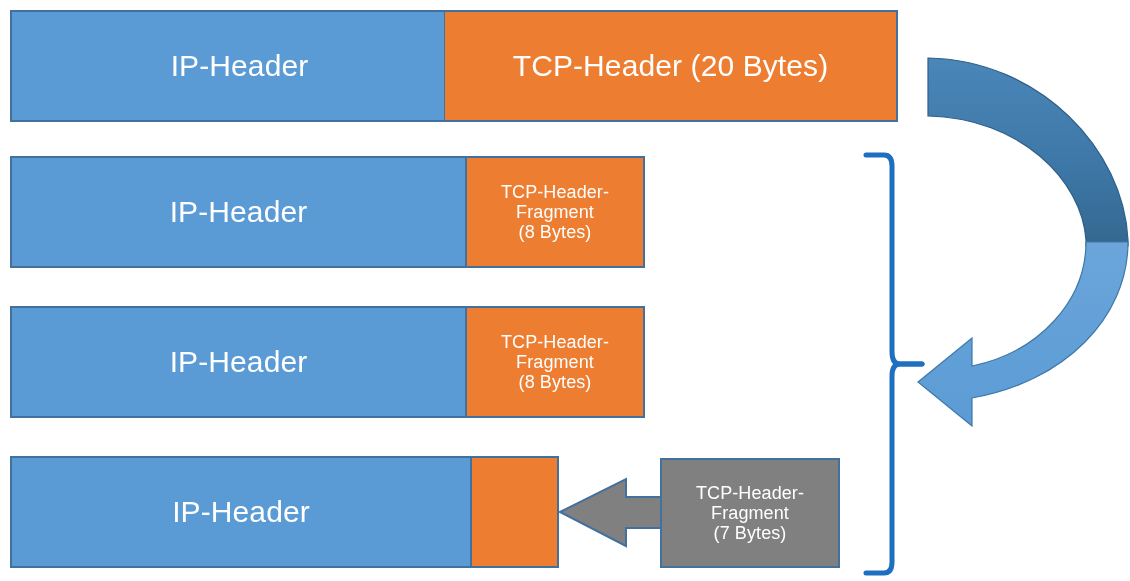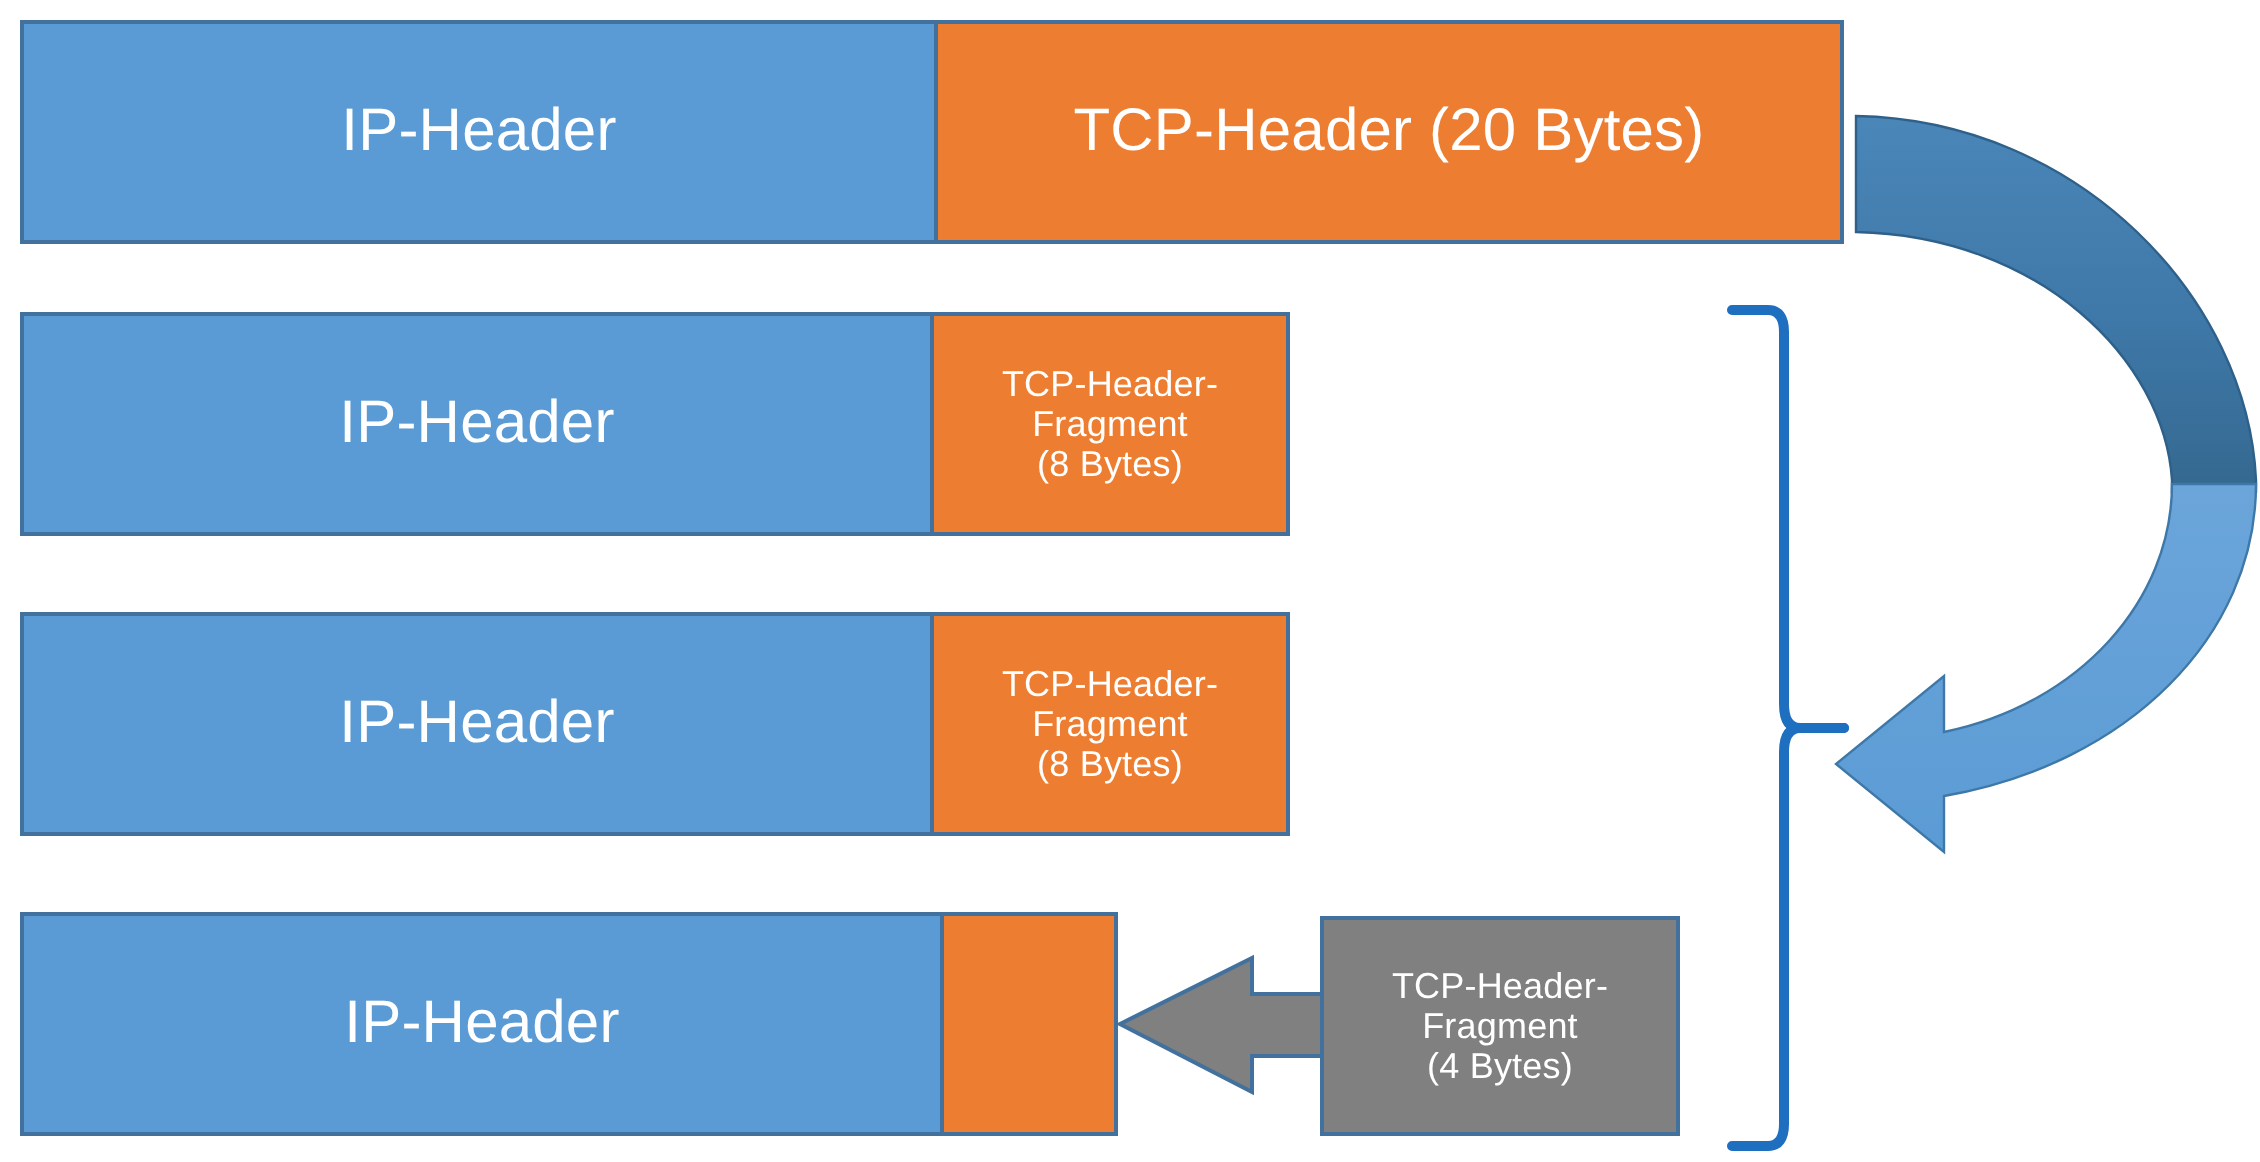--- a/index.html
+++ b/index.html
@@ -70,21 +70,21 @@
   }
 </style>
 </head>
 <body>
 
 <div id="canvas">
 
   <div class="block blue-block label-big seam-right" style="left:10px; top:10px; width:458px; height:112px;">
     <span>IP-Header</span>
   </div>
-  <div class="block orange-block label-big seam-left" style="left:468px; top:10px; width:454px; height:112px;">
+  <div class="block orange-block label-big seam-left" style="left:444px; top:10px; width:454px; height:112px;">
     <span>TCP-Header (20 Bytes)</span>
   </div>
 
   <div class="block blue-block label-big seam-right" style="left:10px; top:156px; width:456px; height:112px;">
     <span>IP-Header</span>
   </div>
   <div class="block orange-block label-small seam-left stack" style="left:466px; top:156px; width:179px; height:112px;">
     <span>TCP-Header-</span>
     <span>Fragment</span>
     <span>(8 Bytes)</span>
@@ -100,21 +100,21 @@
   </div>
 
   <div class="block blue-block label-big seam-right" style="left:10px; top:456px; width:461px; height:112px;">
     <span>IP-Header</span>
   </div>
   <div class="block orange-block label-small seam-left" style="left:471px; top:456px; width:88px; height:112px;"></div>
 
   <div class="block gray-block label-small stack" style="left:660px; top:458px; width:180px; height:110px; z-index:3;">
     <span>TCP-Header-</span>
     <span>Fragment</span>
-    <span>(4 Bytes)</span>
+    <span>(7 Bytes)</span>
   </div>
 
   <svg class="overlay" viewBox="0 0 1130 581">
 
     <defs>
       <linearGradient id="darkCurveGrad" x1="0" y1="0" x2="0" y2="1">
         <stop offset="0%" stop-color="#4A86B8"></stop>
         <stop offset="55%" stop-color="#3E78A8"></stop>
         <stop offset="100%" stop-color="#34688F"></stop>
       </linearGradient>

